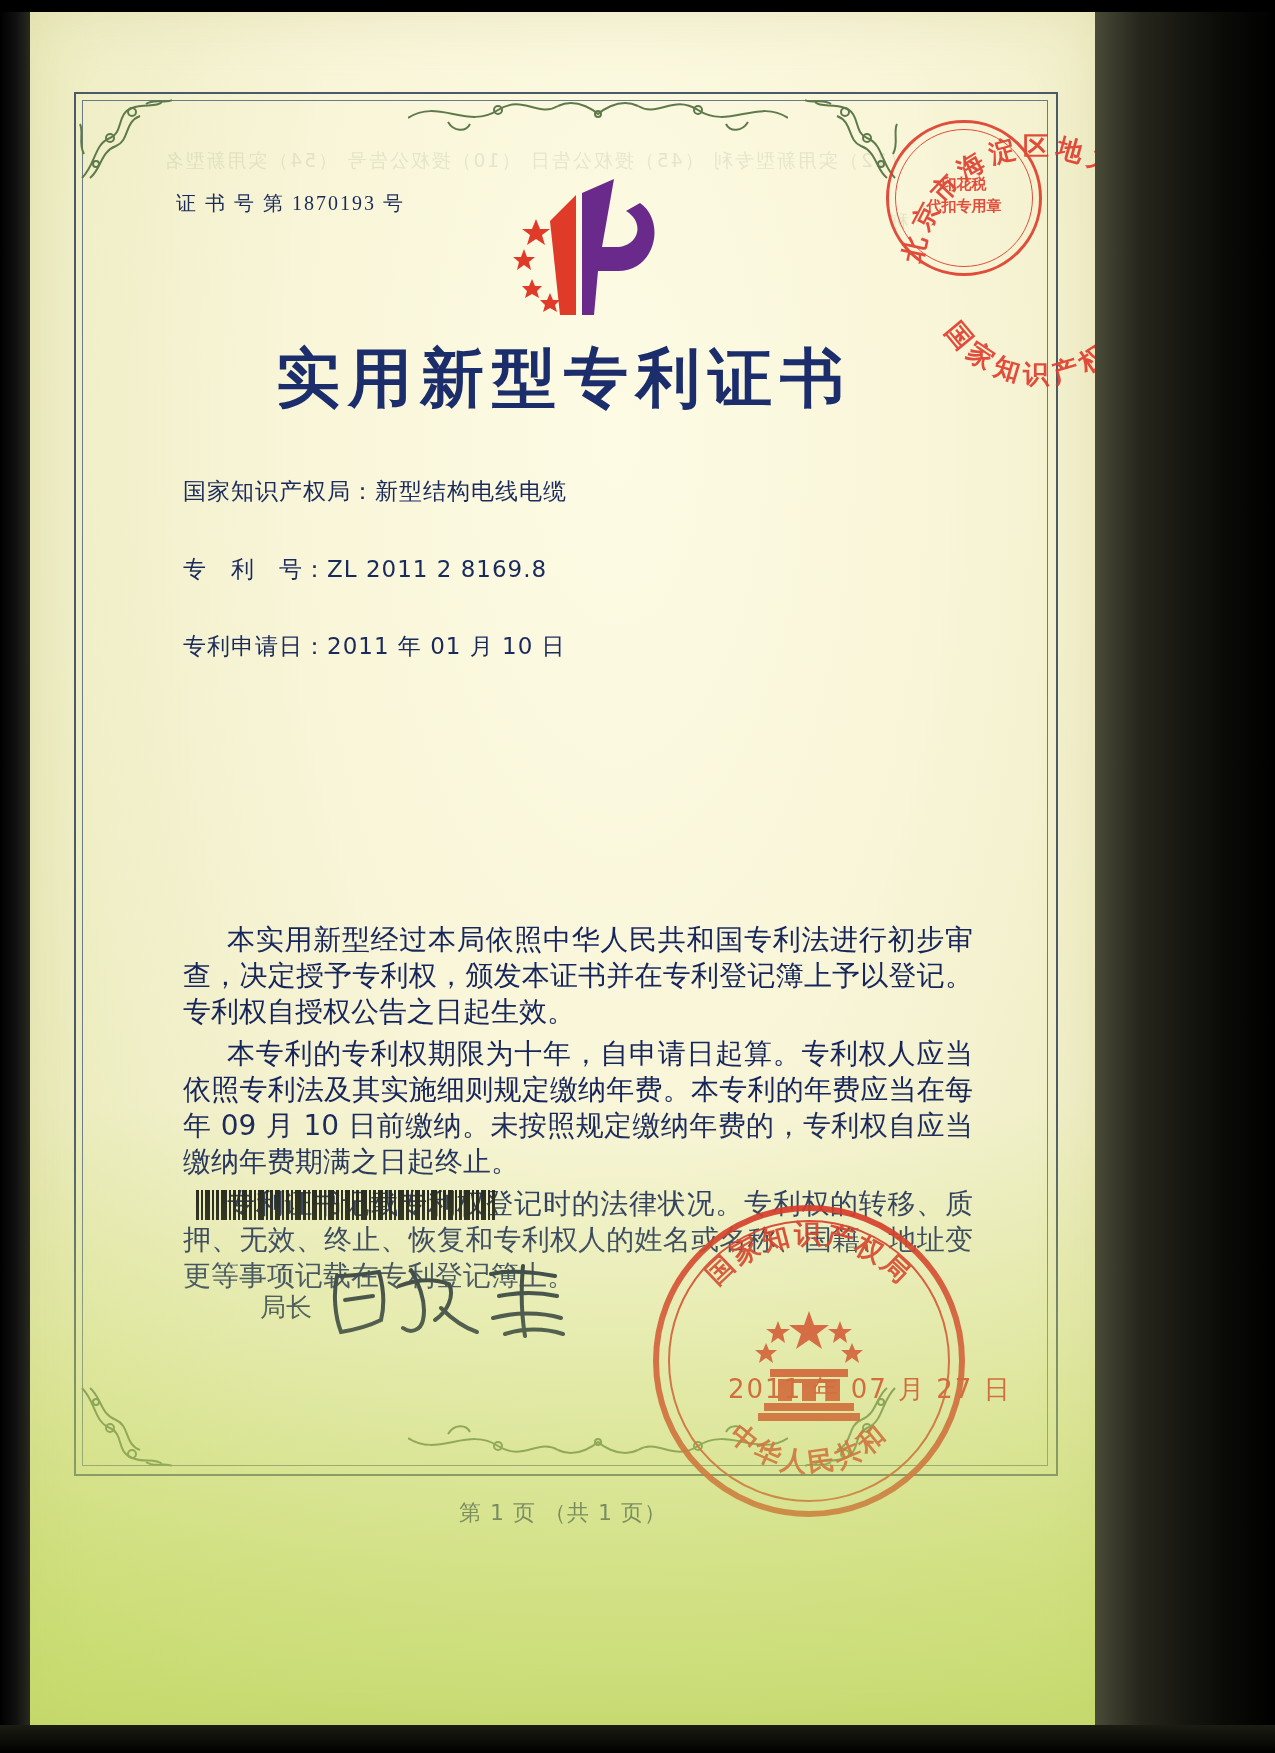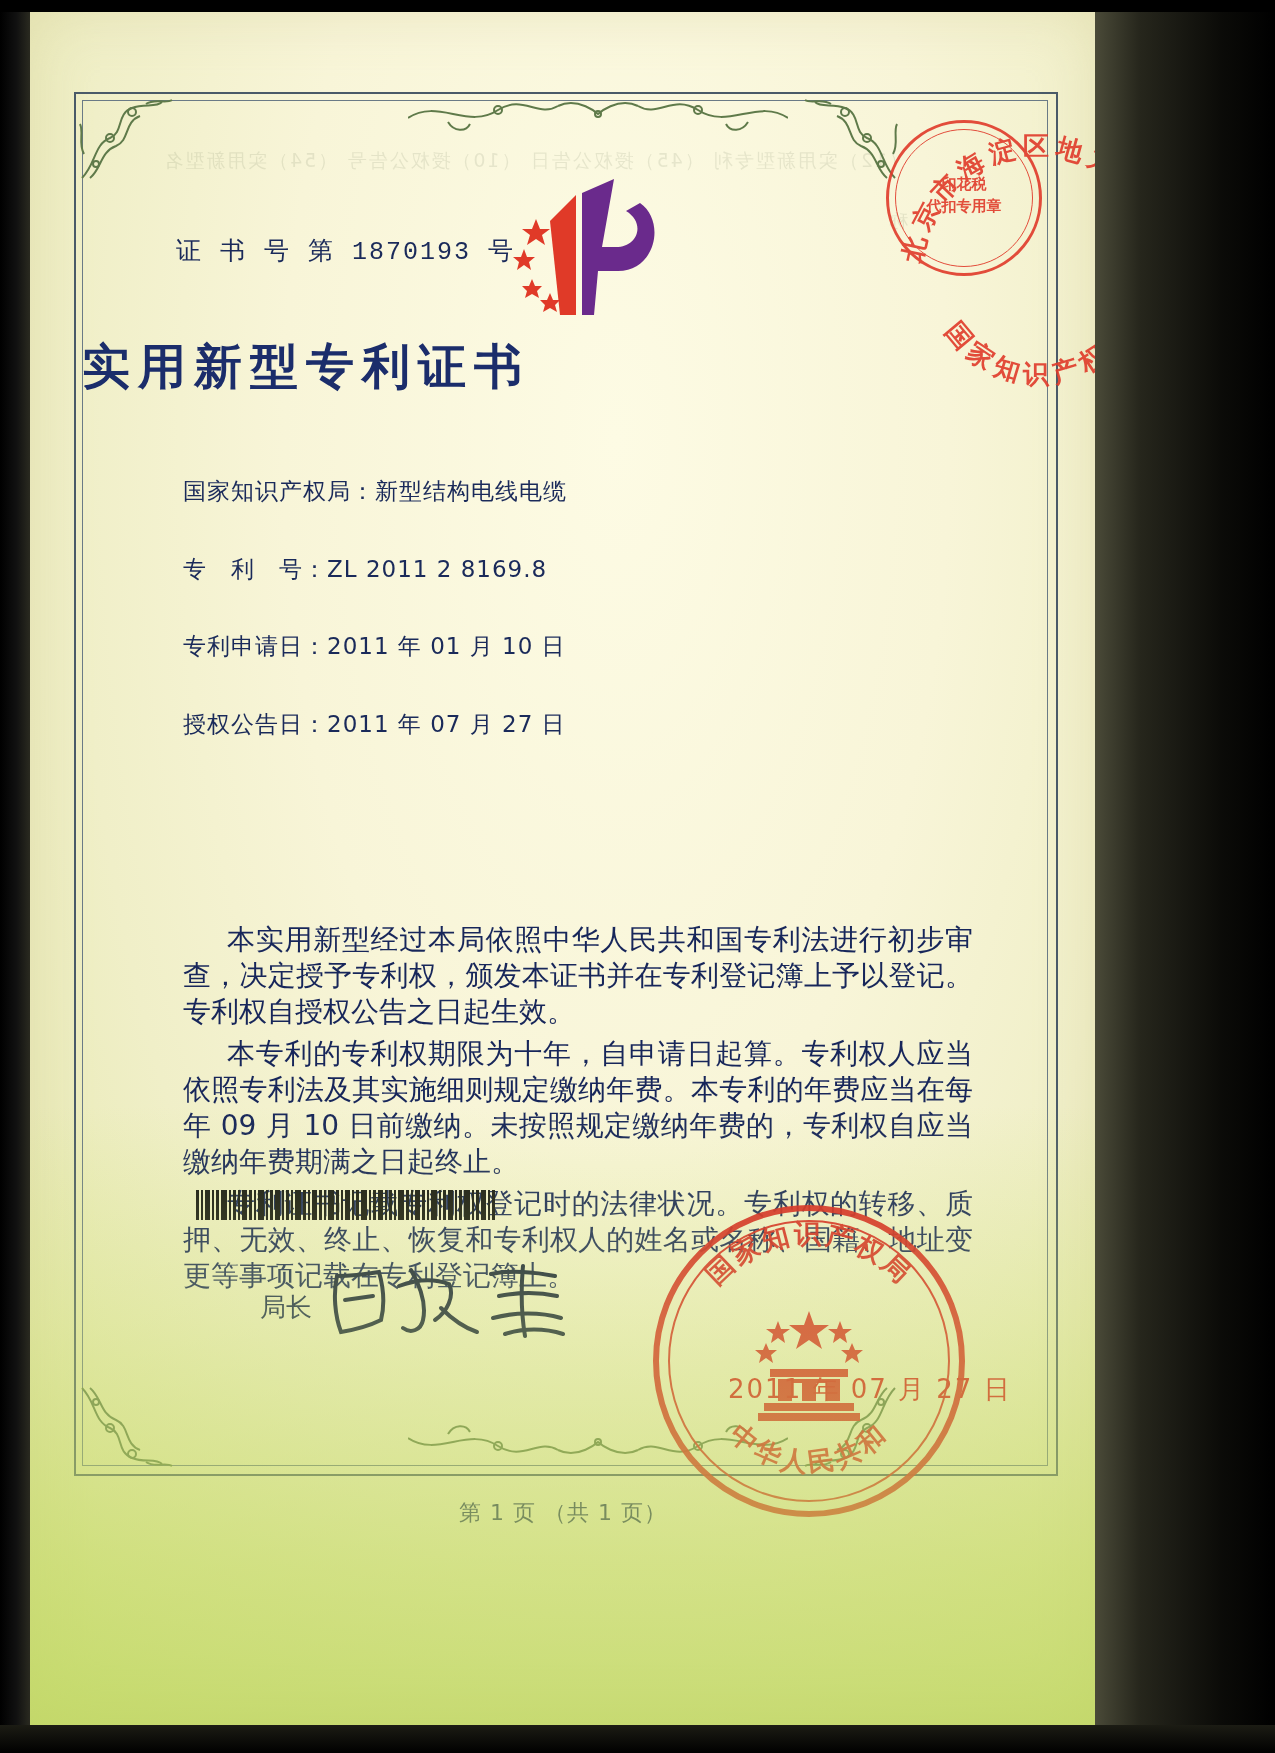--- a/index.html
+++ b/index.html
@@ -115,25 +115,24 @@
     width: 380px; height: 50px;
     color: #5f7a4a;
     transform: scaleY(-1);
   }
   .bottom-vine svg { width:100%; height:100%; display:block; }
 
   
   .cert-no {
     position: absolute;
     left: 148px; top: 180px;
-    font-size: 25px;
+    font-size: 20px;
     color: #1a2a5a;
     letter-spacing: 2px;
-    font-family: Liberation Mono, monospace;
-    margin-top: 44px;
+    font-family: Liberation Serif, serif;
   }
 
   .logo {
     position: absolute;
     left: 478px; top: 165px;
     width: 180px; height: 150px;
   }
   .title-wrap { position: absolute; left: 54px; width: 964px; top: 325px; }
 
   .fields {
@@ -381,35 +380,32 @@
         <text><textPath href="#taxArcTop" startOffset="50%" text-anchor="middle">北京市海淀区地方税务局</textPath></text>
         <text><textPath href="#taxArcBot" startOffset="50%" text-anchor="middle">国家知识产权局</textPath></text>
       </svg>
       <div class="seal-tax-center">
         <div>印花税</div>
         <div>代扣专用章</div>
       </div>
     </div>
 
     <div class="title-wrap">
-      <div style="font-size:48px;font-weight:bold;letter-spacing:8px;color:#1b2d6b;font-family:'DejaVu Sans',sans-serif;">实用新型专利证书</div>
+      <div style="text-align:center;font-size:64px;font-weight:bold;letter-spacing:8px;color:#1b2d6b;font-family:'DejaVu Sans',sans-serif;">实用新型专利证书</div>
     </div>
 
     <div class="fields">
       <div class="field-row">
         <span class="field-label">国家知识产权局：</span><span class="field-value">新型结构电线电缆</span>
       </div>
       <div class="field-row">
         <span class="field-label">专　利　号：</span><span class="field-value">ZL 2011 2 8169.8</span>
       </div>
       <div class="field-row">
         <span class="field-label">专利申请日：</span><span class="field-value">2011 年 01 月 10 日</span>
-      </div>
-      <div class="field-row">
-        <span class="field-label">授权公告日：</span><span class="field-value">2011 年 07 月 27 日</span>
       </div>
     </div>
 
     <div class="body-text">
       <p>本实用新型经过本局依照中华人民共和国专利法进行初步审查，决定授予专利权，颁发本证书并在专利登记簿上予以登记。专利权自授权公告之日起生效。</p>
       <p>本专利的专利权期限为十年，自申请日起算。专利权人应当依照专利法及其实施细则规定缴纳年费。本专利的年费应当在每年 09 月 10 日前缴纳。未按照规定缴纳年费的，专利权自应当缴纳年费期满之日起终止。</p>
       <p>专利证书记载专利权登记时的法律状况。专利权的转移、质押、无效、终止、恢复和专利权人的姓名或名称、国籍、地址变更等事项记载在专利登记簿上。</p>
     </div>
 
     <div class="barcode">

